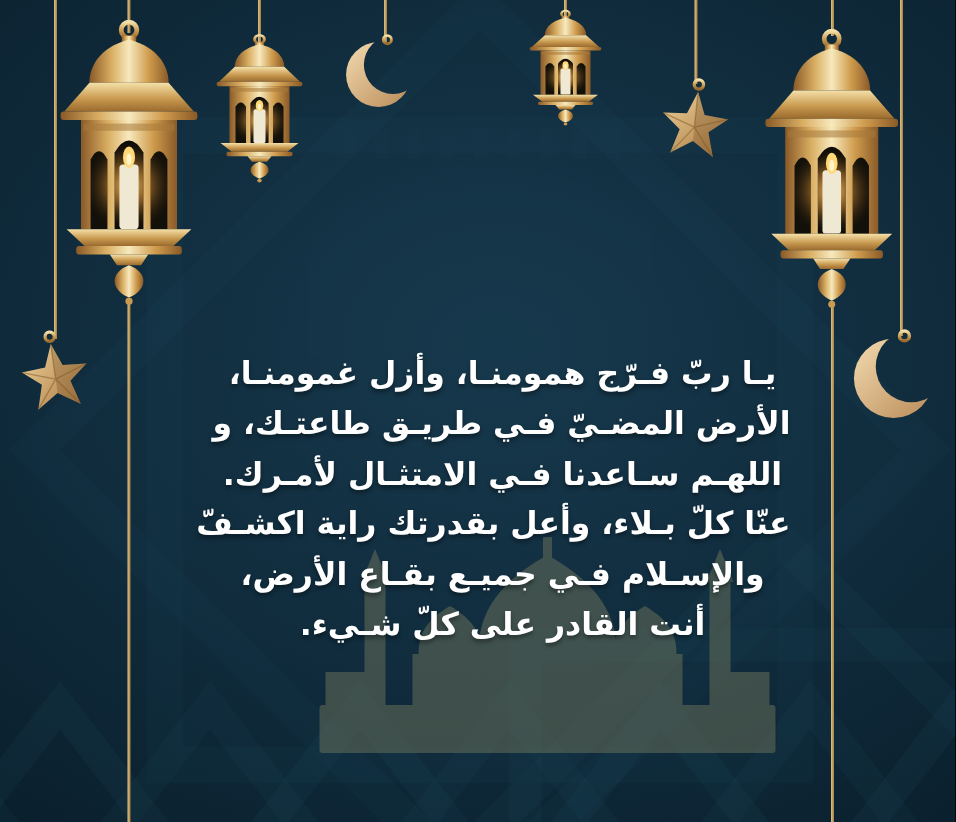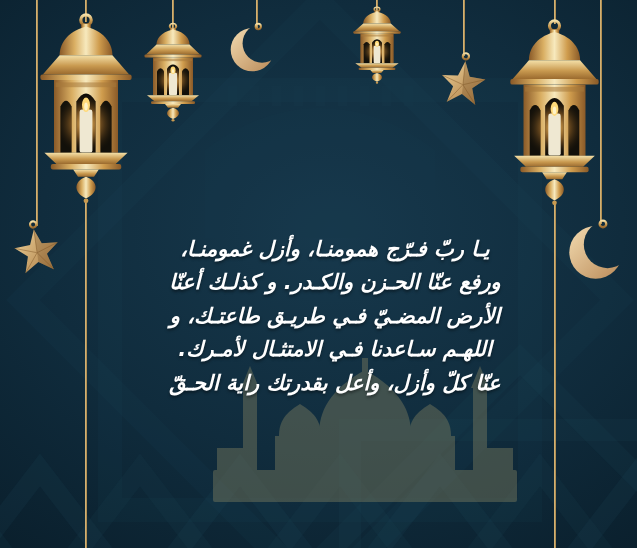--- a/index.html
+++ b/index.html
@@ -3,21 +3,20 @@
 <meta charset="utf-8">
 <style>
   html,body{margin:0;padding:0;background:#000;}
   .card{
     position:relative;
     width:637px;height:548px;
     overflow:hidden;
     background:
       radial-gradient(ellipse 95% 85% at 52% 42%, #17394d 0%, #102c3d 48%, #081b27 100%);
     font-family:"DejaVu Sans", sans-serif;
-    font-style:italic;
   }
   svg.bgpat{position:absolute;left:0;top:0;}
   .string{
     position:absolute;width:2px;
     background:linear-gradient(90deg,#e0c186,#a37f41);
   }
   .dec{position:absolute;}
   .dua{
     position:absolute;
     left:143px; top:233px; width:384px;
@@ -199,19 +198,20 @@
 
   <svg class="dec" style="left:6px;top:218px" width="62" height="62" viewBox="0 0 100 100">
       <use href="#sym-star" transform="rotate(-8 50 55)"></use>
     </svg>
   <svg class="dec" style="left:432px;top:50px" width="62" height="62" viewBox="0 0 100 100">
       <use href="#sym-star" transform="rotate(6 50 55)"></use>
     </svg>
 
   <div class="dua">
     <div class="dua-line">يـا ربّ فـرّج همومنـا، وأزل غمومنـا،</div>
-    <div class="dua-line">ورفع عنّا الحـزن والكـدر. و كذلـك أعنّا</div>
     <div class="dua-line">الأرض المضـيّ فـي طريـق طاعتـك، و</div>
     <div class="dua-line">اللهـم سـاعدنا فـي الامتثـال لأمـرك.</div>
-    <div class="dua-line">عنّا كلّ وأزل، وأعل بقدرتك راية الحـقّ</div>
+    <div class="dua-line">عنّا كلّ بـلاء، وأعل بقدرتك راية اكشـفّ</div>
+    <div class="dua-line">والإسـلام فـي جميـع بقـاع الأرض،</div>
+    <div class="dua-line">أنت القادر على كلّ شـيء.</div>
   </div>
 
 </div>
 
 </body></html>

